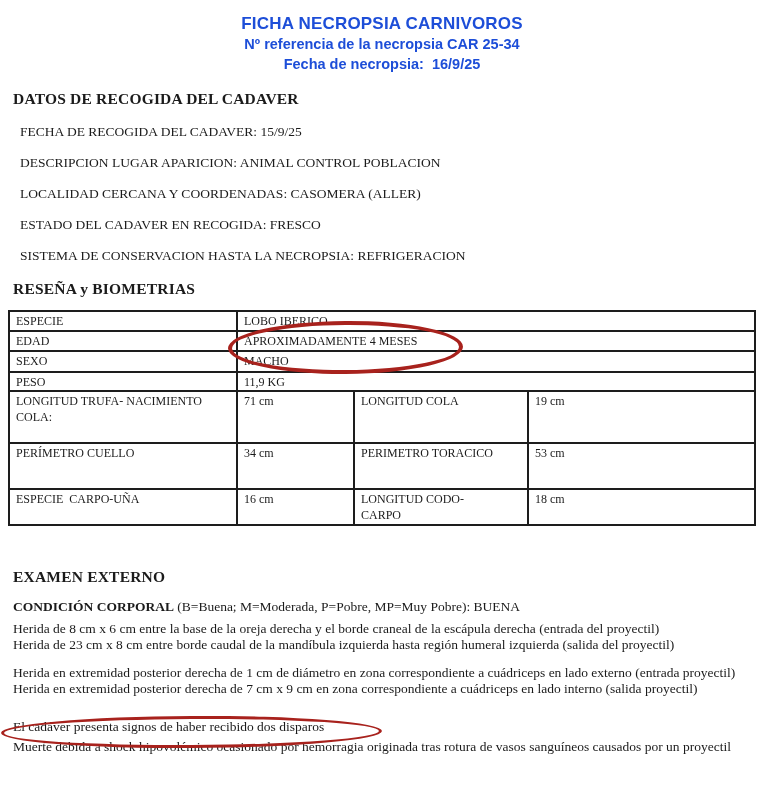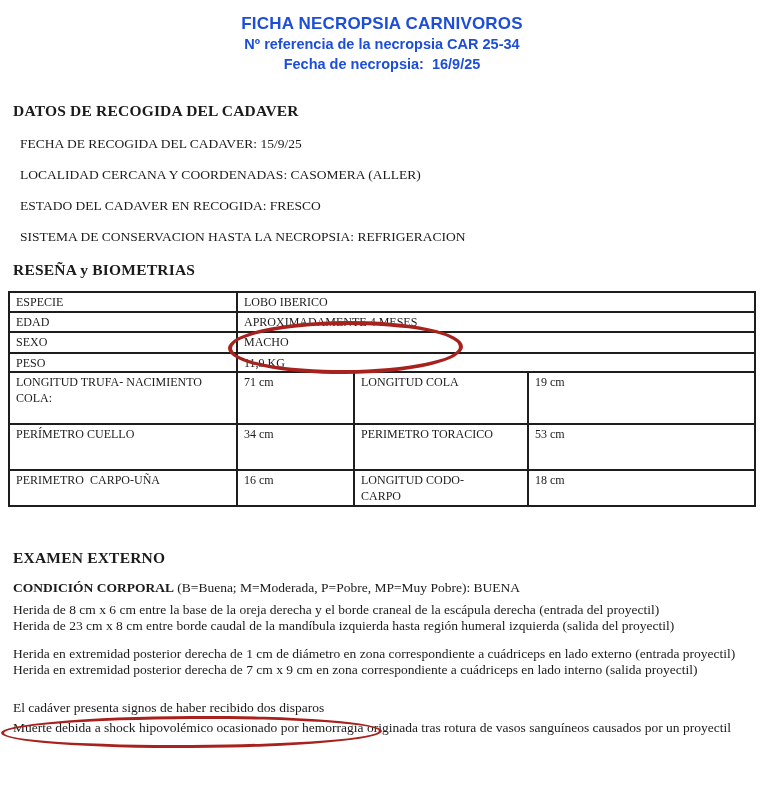--- a/index.html
+++ b/index.html
@@ -22,21 +22,21 @@
   }
   .doc-title   { font-size: 17px; line-height: 21px; letter-spacing: 0.2px; }
   .doc-sub     { font-size: 14.5px; line-height: 20px; white-space: pre-wrap; }
   .section-heading {
     font-weight: bold;
     font-size: 15.5px;
     line-height: 18px;
     margin-left: 13px;
     letter-spacing: 0.2px;
   }
-  .h-datos  { margin-top: 28px; }
+  .h-datos  { margin-top: 16px; }
   .h-resena { margin-top: 17px; }
   .h-examen { margin-top: 42px; }
   .field-line {
     font-size: 13.5px;
     line-height: 14px;
     margin: 17px 0 0 20px;
     white-space: pre-wrap;
   }
   table.bio {
     border-collapse: collapse;
@@ -105,20 +105,21 @@
 
   <div class="header">
     <div class="doc-title">FICHA NECROPSIA CARNIVOROS</div>
     <div class="doc-sub">Nº referencia de la necropsia CAR 25-34</div>
     <div class="doc-sub">Fecha de necropsia:  16/9/25</div>
   </div>
 
   <div class="section-heading h-datos">DATOS DE RECOGIDA DEL CADAVER</div>
 
   <div class="field-line">FECHA DE RECOGIDA DEL CADAVER: 15/9/25</div>
+  <div class="field-line">DESCRIPCION LUGAR APARICION: ANIMAL CONTROL POBLACION</div>
   <div class="field-line">LOCALIDAD CERCANA Y COORDENADAS: CASOMERA (ALLER)</div>
   <div class="field-line">ESTADO DEL CADAVER EN RECOGIDA: FRESCO</div>
   <div class="field-line">SISTEMA DE CONSERVACION HASTA LA NECROPSIA: REFRIGERACION</div>
 
   <div class="section-heading h-resena">RESEÑA y BIOMETRIAS</div>
 
   <table class="bio">
     <colgroup>
       <col style="width:228px">
         <col style="width:117px">
@@ -149,21 +150,21 @@
         <td>LONGITUD COLA</td>
         <td>19 cm</td>
       </tr>
       <tr class="rh-t2">
         <td>PERÍMETRO CUELLO</td>
         <td>34 cm</td>
         <td>PERIMETRO TORACICO</td>
         <td>53 cm</td>
       </tr>
       <tr class="rh-t3">
-        <td>PERIMETRO  CARPO-UÑA</td>
+        <td>ESPECIE  CARPO-UÑA</td>
         <td>16 cm</td>
         <td>LONGITUD CODO-
 CARPO</td>
         <td>18 cm</td>
       </tr>
     </tbody>
   </table>
 
   <div class="section-heading h-examen">EXAMEN EXTERNO</div>
 

